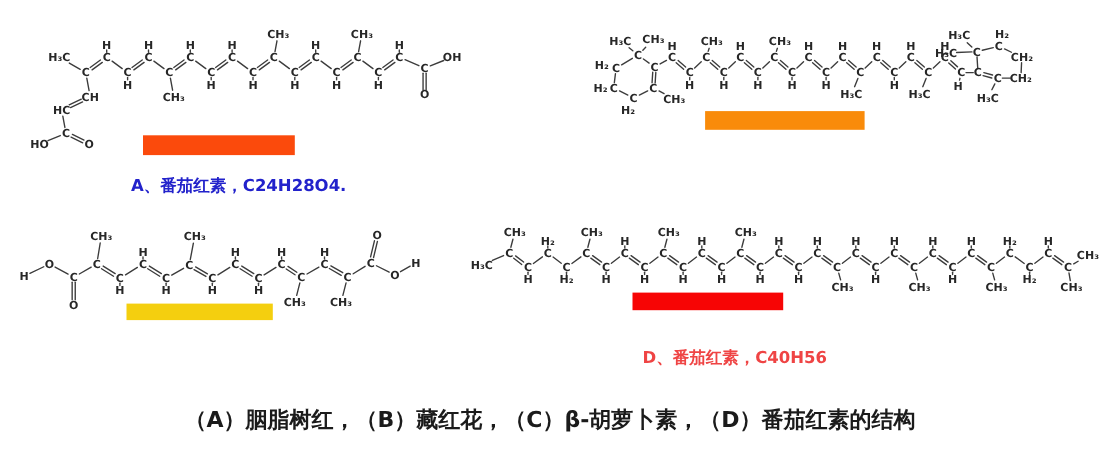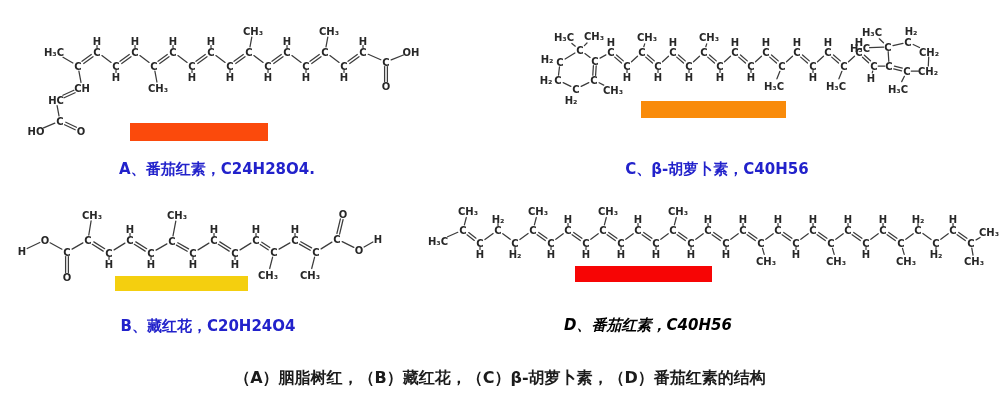--- a/index.html
+++ b/index.html
@@ -7,21 +7,21 @@
           font-family:"DejaVu Sans", sans-serif;}
   svg.molsvg{position:absolute;left:0;top:0;}
   svg.molsvg line{stroke:#3c3c3c;stroke-width:1.25;stroke-linecap:round;}
   svg.molsvg text{fill:#272727;font-size:10px;font-weight:bold;text-anchor:middle;
                   font-family:"DejaVu Sans", sans-serif;}
   .overlay{position:absolute;left:0;top:0;width:100%;height:100%;}
   .bar{position:absolute;}
   .mol-caption{position:absolute;transform:translateX(-50%);white-space:nowrap;
                font-size:15px;font-weight:bold;color:#2222cb;line-height:22px;}
   .bottom-caption{position:absolute;left:0;width:100%;top:368px;text-align:center;
-                  font-size:16px;font-weight:bold;color:#1b1b1b;}
+                  font-size:20px;font-weight:bold;color:#1b1b1b;}
 </style>
 </head>
 <body>
 
 <div class="canvas">
   <svg class="molsvg" width="1000" height="412" viewBox="0 0 1000 412">
       <g>
         <line x1="63.0" y1="57.3" x2="72.9" y2="63.0"></line>
         <line x1="83.7" y1="63.5" x2="93.0" y2="56.7"></line>
         <line x1="82.0" y1="61.3" x2="91.3" y2="54.5"></line>
@@ -441,20 +441,18 @@
         <text x="953" y="222.5">H</text>
         <text x="971" y="246.5">C</text>
         <text x="989" y="235.5">CH₃</text>
         <text x="974" y="264.5">CH₃</text>
       </g>
     </svg>
   <div class="overlay">
       <div class="bar" style="left: 130px; top: 123px; width: 138px; height: 18px; background: rgb(251, 74, 12);"></div>
       <div class="mol-caption" style="left: 217px; top: 158px; color: rgb(34, 34, 203);">A、番茄红素，C24H28O4.</div>
       <div class="bar" style="left: 115px; top: 276px; width: 133px; height: 15px; background: rgb(244, 207, 15);"></div>
-      <div class="mol-caption" style="left: 208px; top: 315px; color: rgb(34, 34, 203);">B、藏红花，C20H24O4</div>
       <div class="bar" style="left: 641px; top: 101px; width: 145px; height: 17px; background: rgb(249, 139, 10);"></div>
-      <div class="mol-caption" style="left: 717px; top: 158px; color: rgb(34, 34, 203);">C、β-胡萝卜素，C40H56</div>
       <div class="bar" style="left: 575px; top: 266px; width: 137px; height: 16px; background: rgb(247, 5, 5);"></div>
-      <div class="mol-caption" style="left: 648px; top: 314px; color: #000000; font-style: italic;">D、番茄红素，C40H56</div>
+      <div class="mol-caption" style="left: 668px; top: 314px; color: #ef4444;">D、番茄红素，C40H56</div>
     </div>
   <div class="bottom-caption">（A）胭脂树红，（B）藏红花，（C）β-胡萝卜素，（D）番茄红素的结构</div>
 </div>
 
 </body></html>

